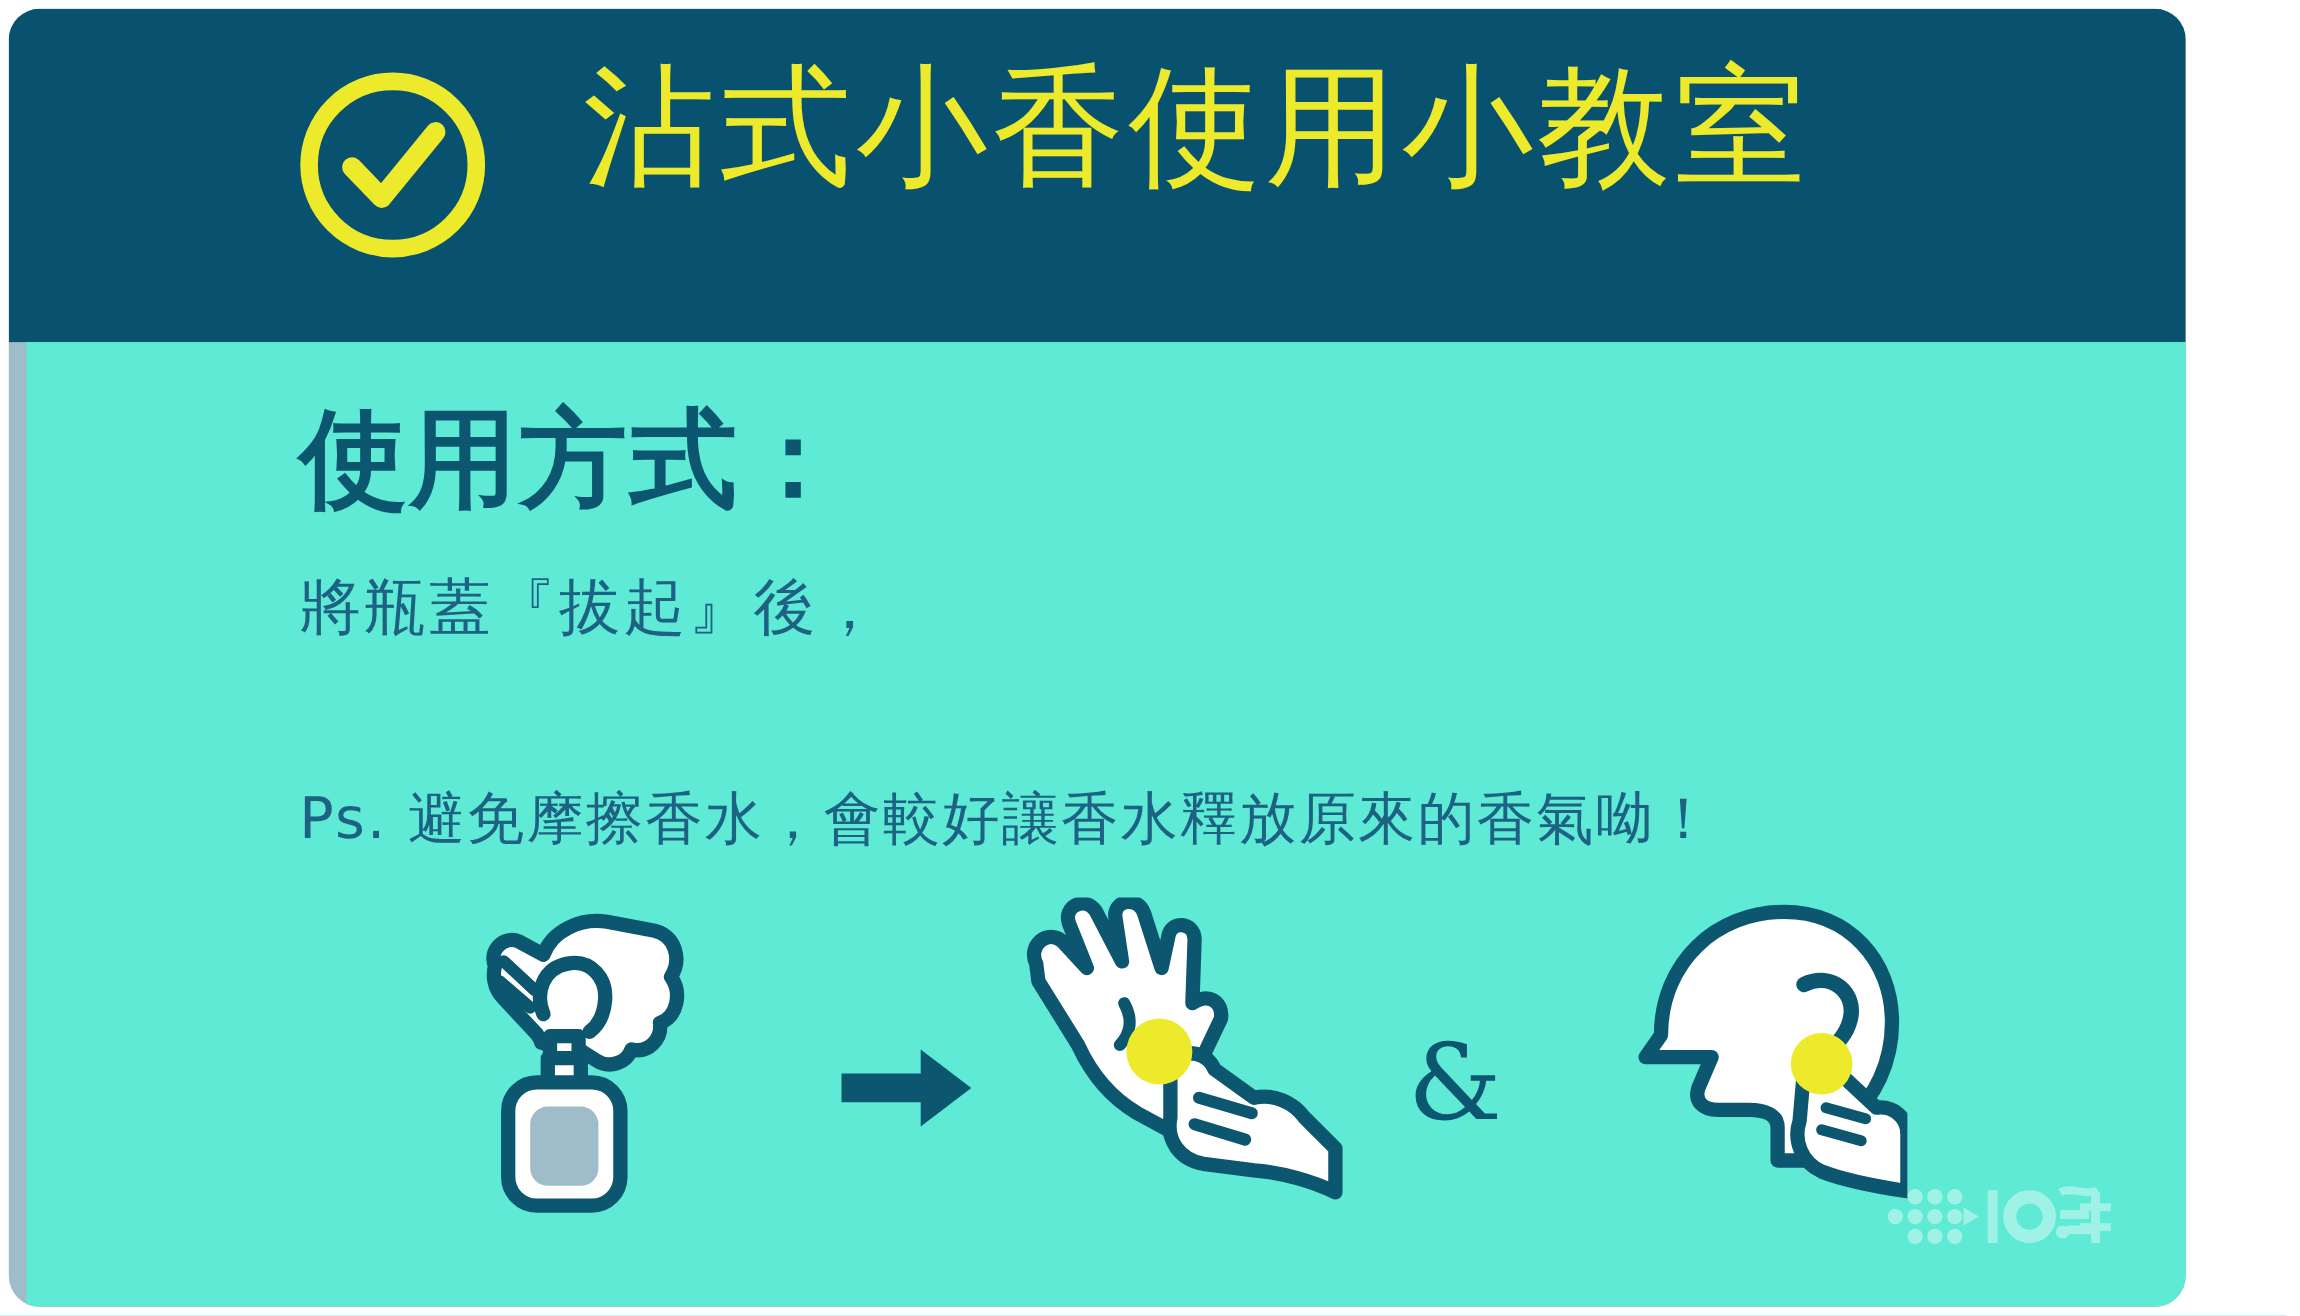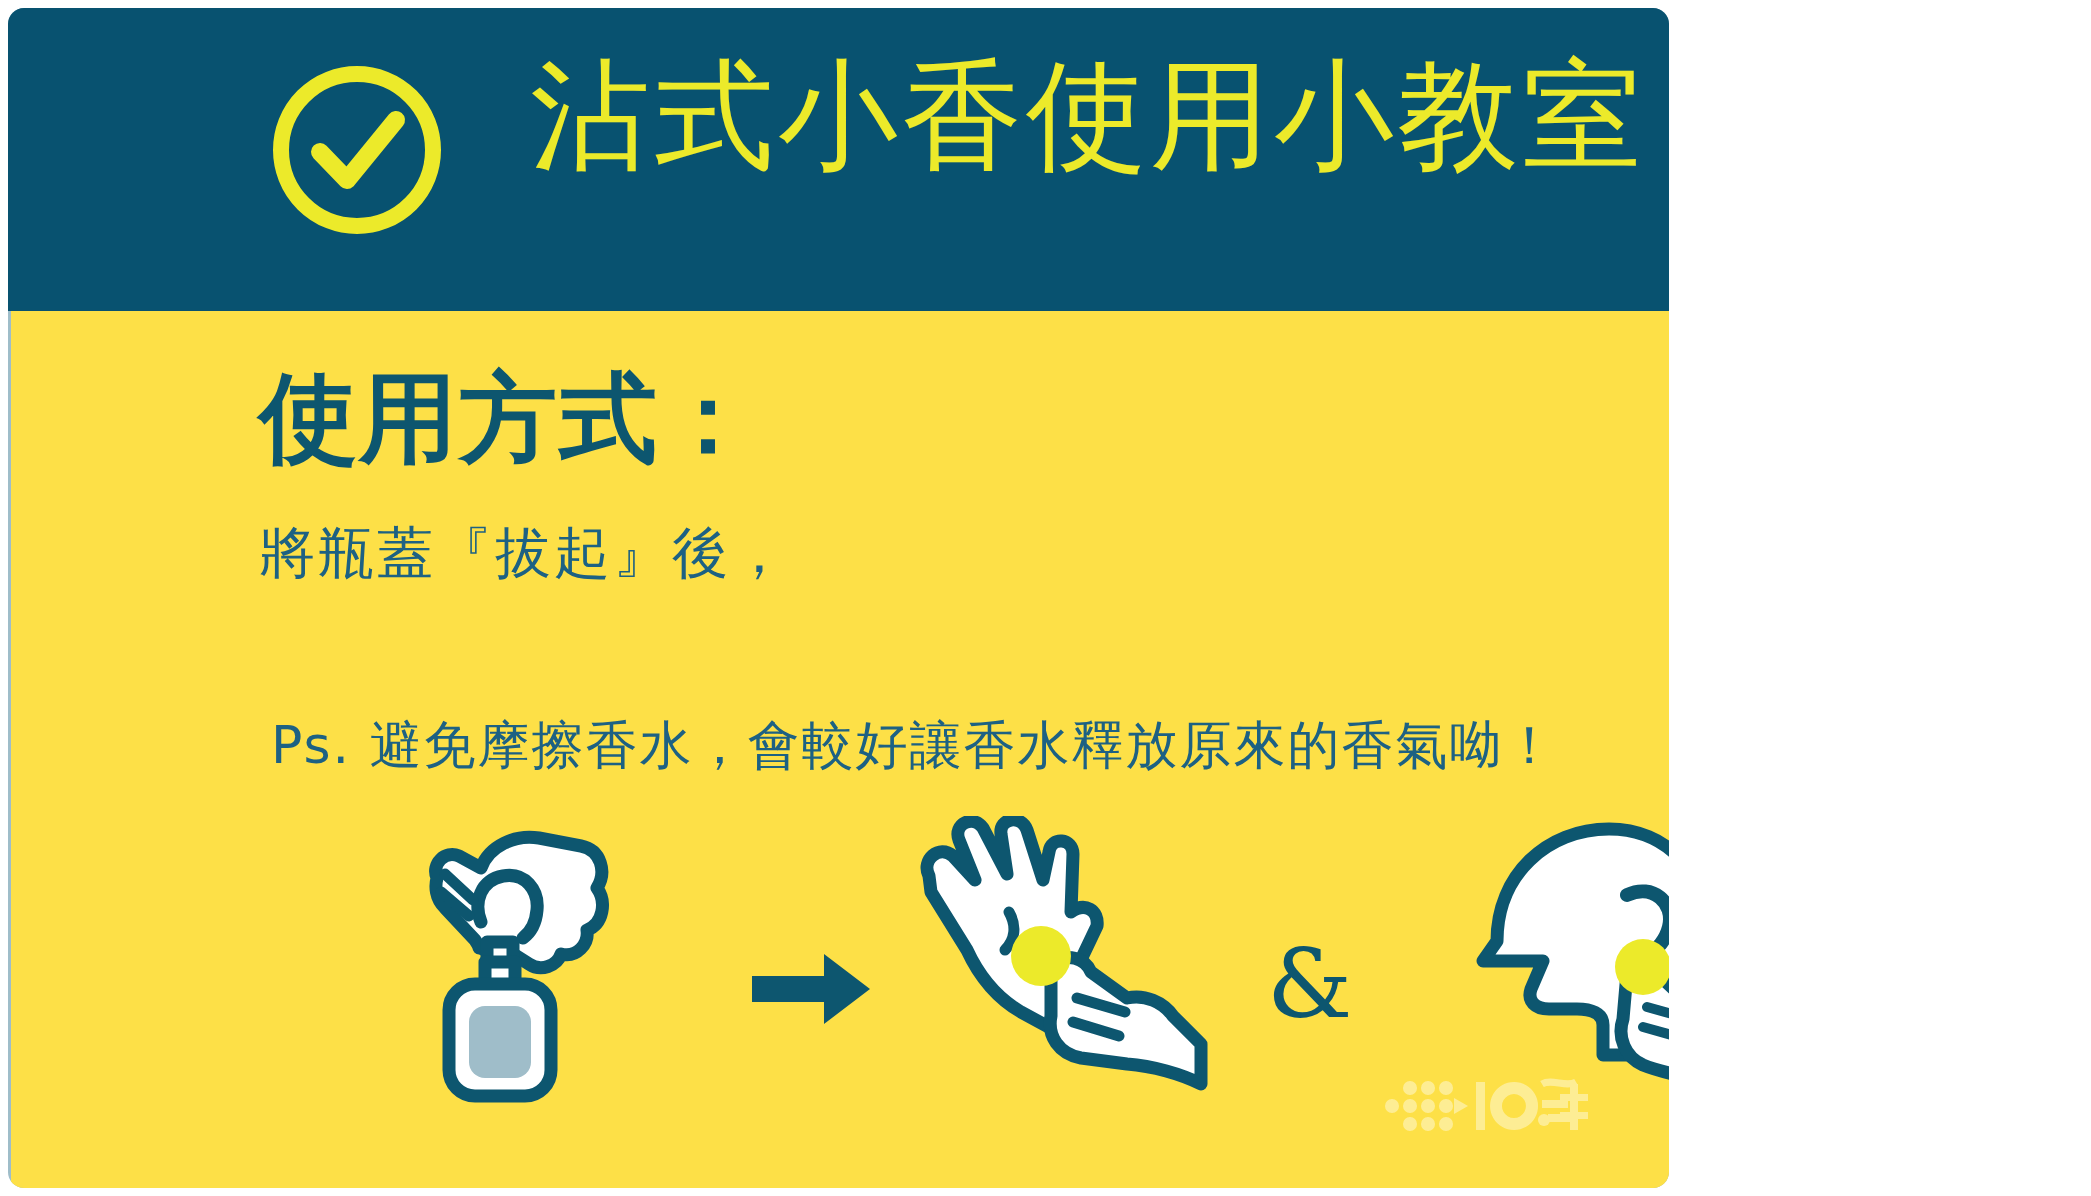--- a/index.html
+++ b/index.html
@@ -5,22 +5,22 @@
   html,body{margin:0;padding:0;}
   body{
     width:2091px;height:1196px;
     background:#ffffff;
     font-family:"Liberation Sans","DejaVu Sans",sans-serif;
     overflow:hidden;
   }
   .card{
     position:absolute;
     left:8px;top:8px;
-    width:1661px;height:1180px;
-    border-radius:16px;
+    width:1979px;height:1180px;
+    border-radius:28px;
     overflow:hidden;
     background:#9fbdc9;
   }
   
   .header{
     position:absolute;left:0;top:0;
     width:100%;height:303px;
     background:#085270;
     display:flex;align-items:flex-start;
   }
@@ -45,23 +45,23 @@
     font-size:52px;
     line-height:58px;
     letter-spacing:5px;
     margin-top:6px;
     font-weight:300;
     white-space:nowrap;
     font-family:"DejaVu Sans Mono","Liberation Mono",monospace;
   }
   
   .body{
-    position:absolute;left:3px;top:303px;
+    position:absolute;left:16px;top:303px;
     width:100%;height:877px;
-    background:#fde047;
+    background:#5eead4;
   }
   .heading{
     position:absolute;left:248px;top:55px;
     color:#0d566f;
     font-size:98px;
     line-height:104px;
     font-weight:bold;
     letter-spacing:2px;
     white-space:nowrap;
     font-family:"DejaVu Sans","Liberation Sans",sans-serif;
@@ -78,21 +78,20 @@
   .line1{top:203px;}
   .line2{top:298px;}
   .psline{
     position:absolute;left:248px;top:405px;
     color:#1d6183;
     font-size:52px;
     line-height:58px;
     letter-spacing:2px;
     white-space:nowrap;
     font-family:"DejaVu Sans","Liberation Sans",sans-serif;
-    margin-left:12px;
   }
   
   .illus{
     position:absolute;left:0;top:505px;
     width:100%;height:330px;
   }
   .step-bottle{position:absolute;left:400px;top:0;width:300px;height:290px;}
   .arrow{position:absolute;left:735px;top:128px;width:130px;height:90px;}
   .step-wrist{position:absolute;left:890px;top:0;width:310px;height:300px;}
   .amp{

